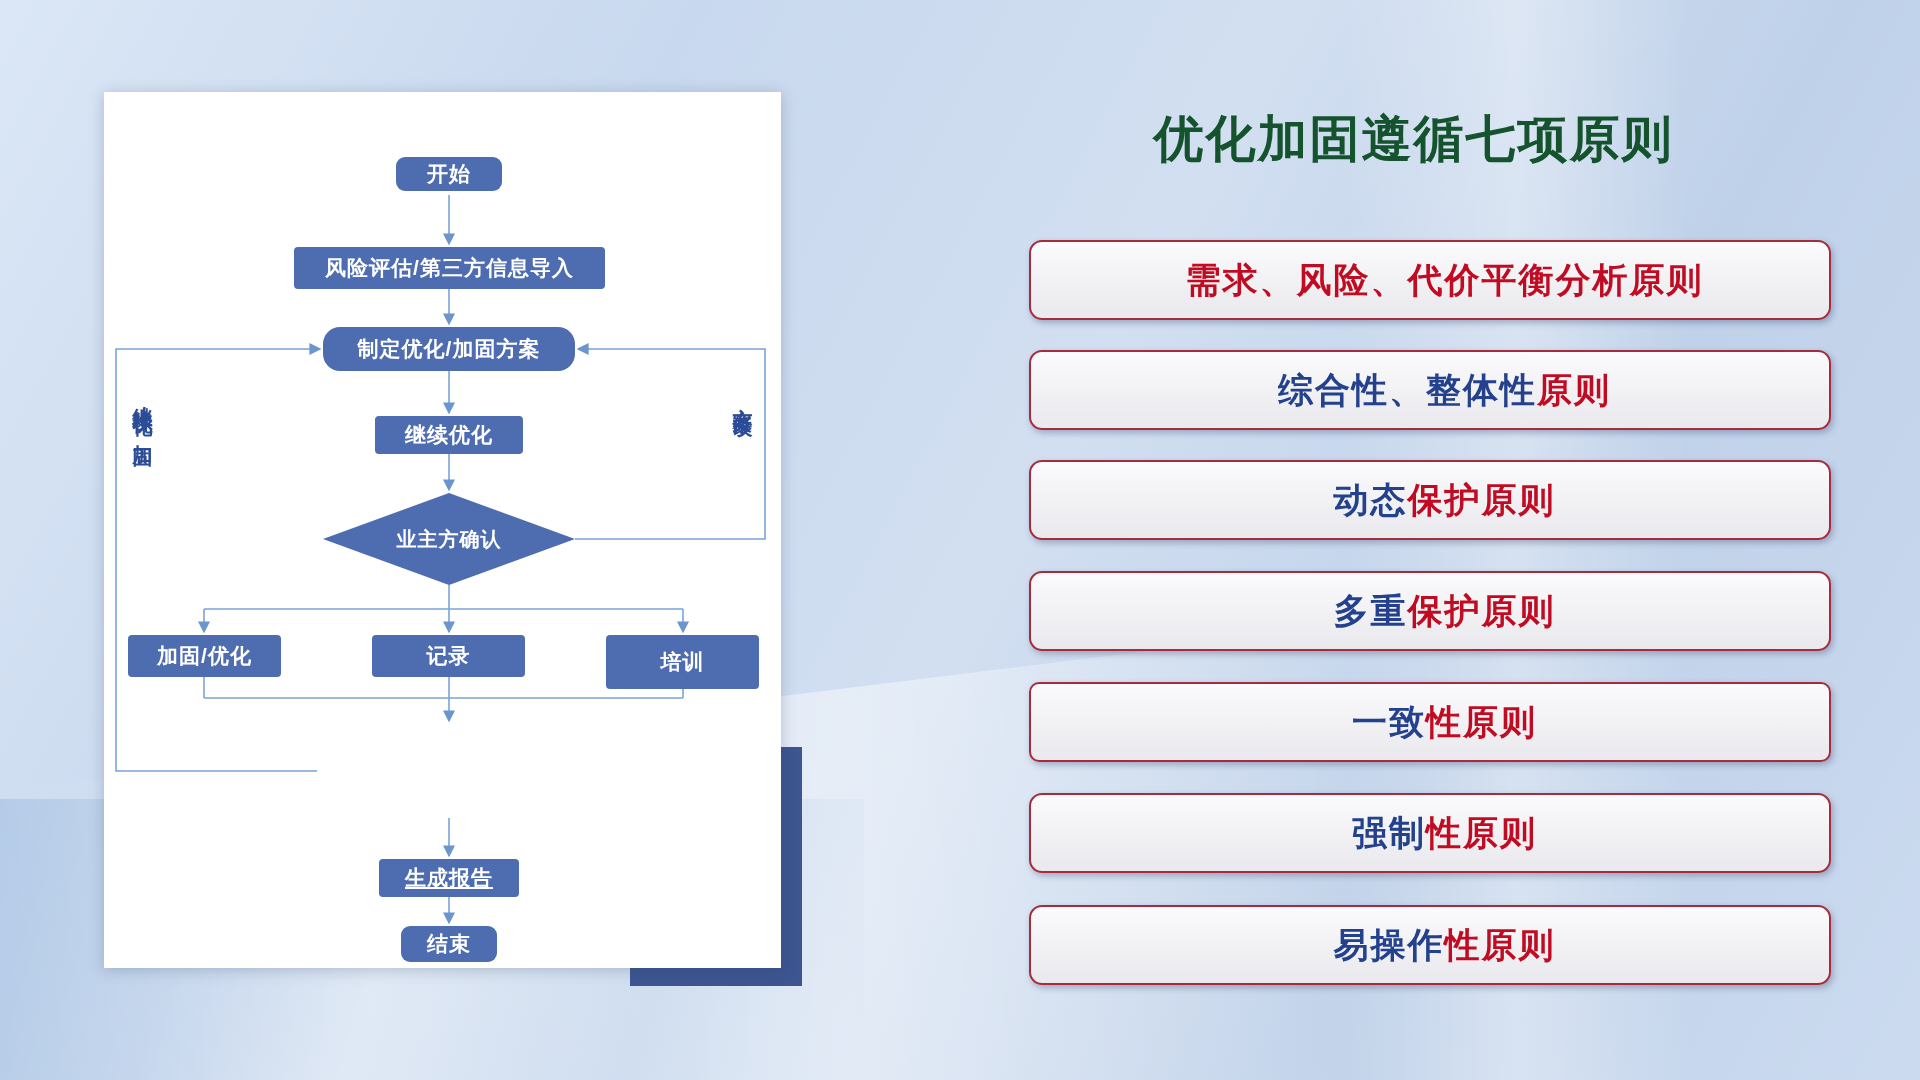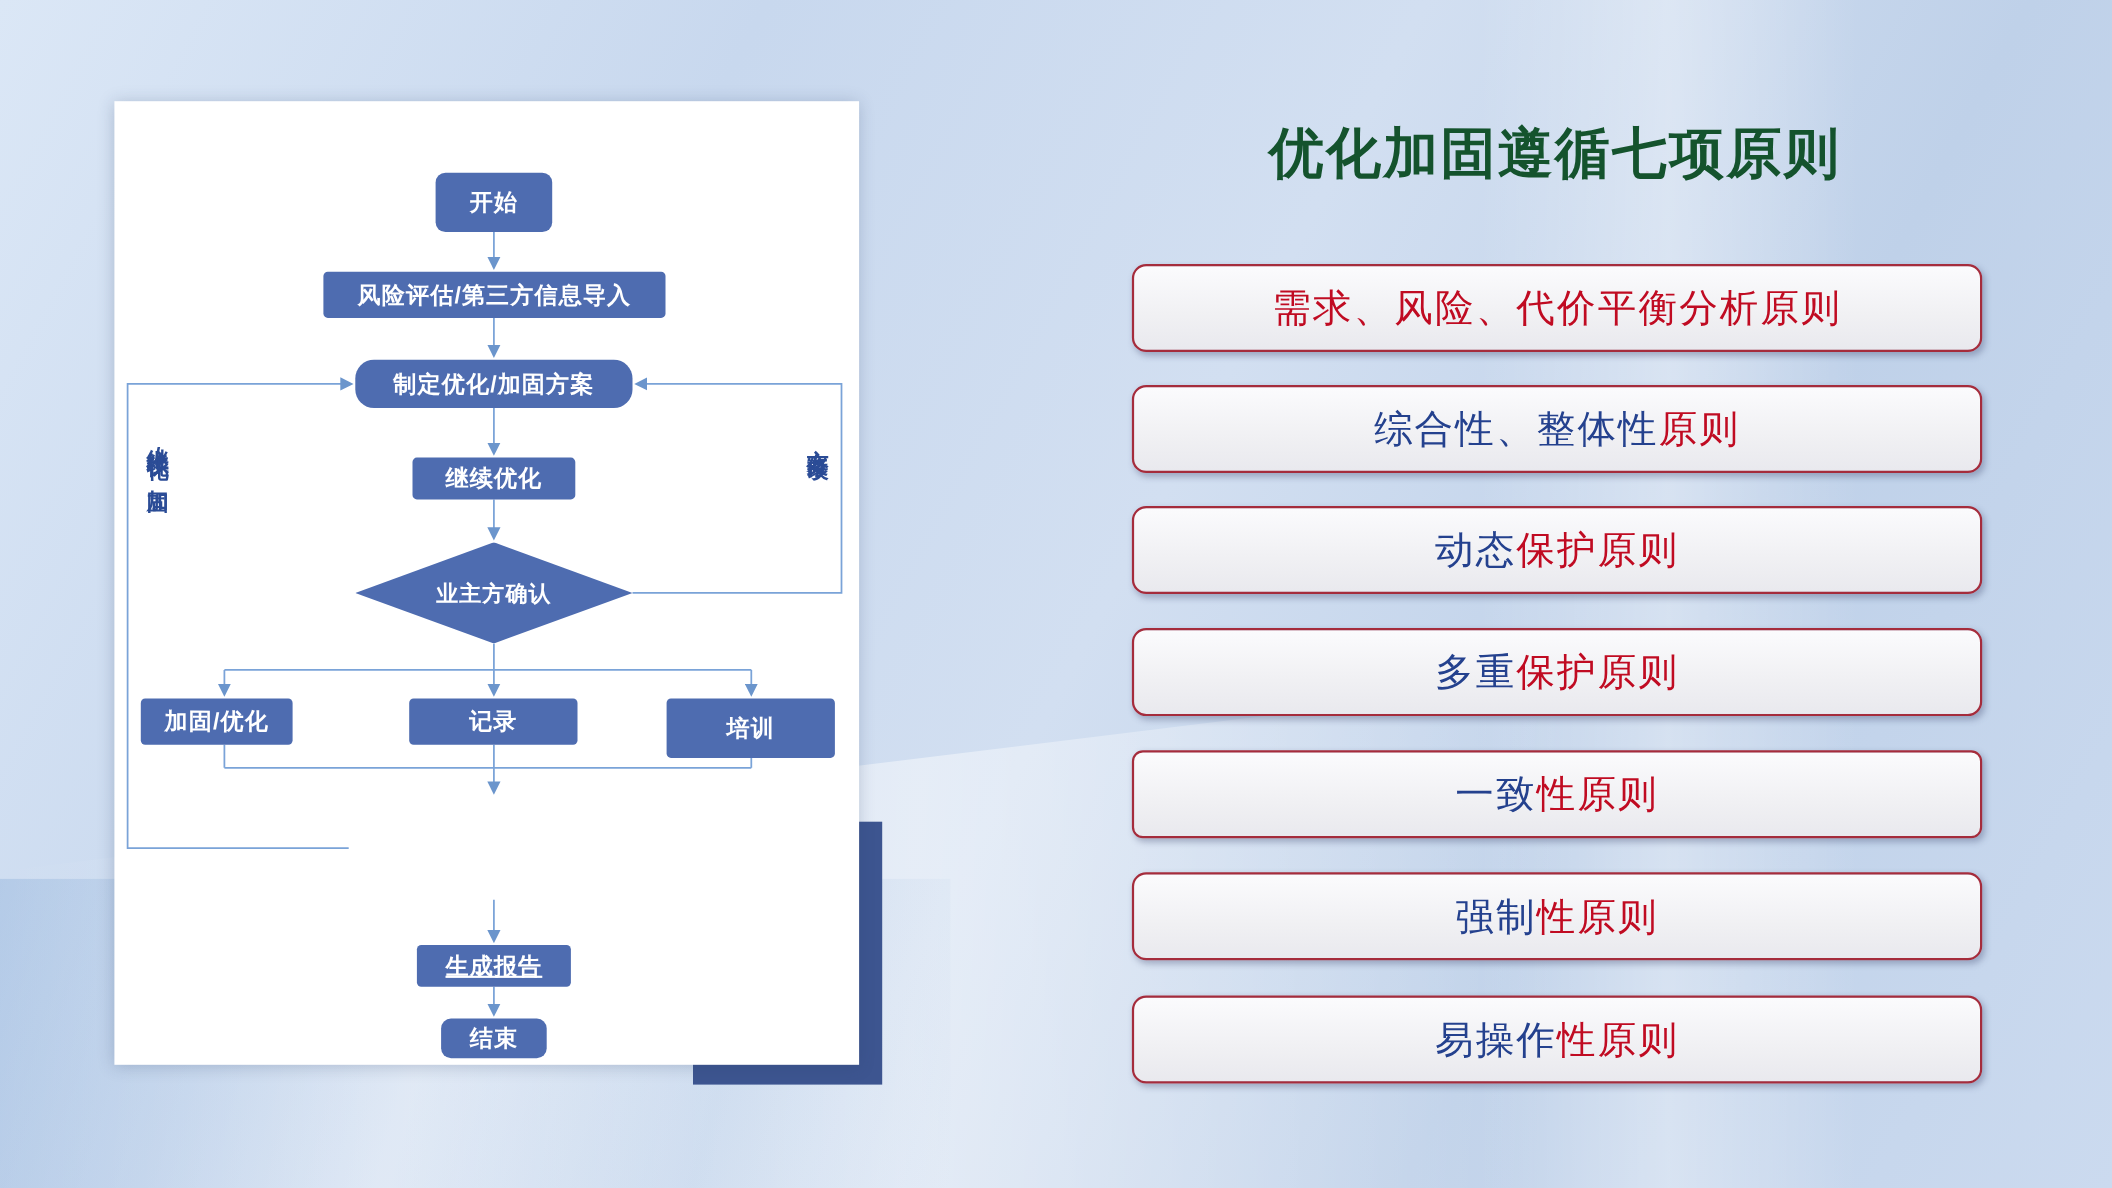--- a/index.html
+++ b/index.html
@@ -32,21 +32,21 @@
     font-weight:bold;font-size:20px;color:#2b4c96;letter-spacing:3px;}
 
   
   .slide-title{position:absolute;left:1029px;top:106px;width:769px;text-align:center;
     font-size:50px;font-weight:bold;color:#14532d;letter-spacing:2px;}
   .principle{position:absolute;left:1029px;width:769px;height:76px;border-radius:13px;
     border:2px solid #a52c3c;
     background:linear-gradient(180deg,#fbfbfd 0%,#f0f0f3 60%,#e9e9ee 100%);
     box-shadow:2px 3px 6px rgba(60,70,110,0.35);
     display:flex;align-items:center;justify-content:center;
-    font-size:35px;font-weight:normal;letter-spacing:2px;}
+    font-size:35px;font-weight:bold;letter-spacing:2px;padding-left:29px;}
   .p-blue{color:#24418e;}
   .p-red{color:#c00b22;}
 </style>
 </head>
 <body>
 
 <div class="streak streak1"></div>
 <div class="streak streak2"></div>
 <div class="streak streak3"></div>
 
@@ -74,31 +74,31 @@
       <line x1="579" y1="585" x2="579" y2="606"></line>
       <line x1="100" y1="606" x2="579" y2="606"></line>
       <line x1="345" y1="606" x2="345" y2="628" marker-end="url(#arrow)"></line>
       <line x1="345" y1="726" x2="345" y2="763" marker-end="url(#arrow)"></line>
       <line x1="345" y1="805" x2="345" y2="830" marker-end="url(#arrow)"></line>
       <polyline points="213,679 12,679 12,257 215,257" marker-end="url(#arrow)"></polyline>
       <polyline points="471,447 661,447 661,257 475,257" marker-end="url(#arrow)"></polyline>
     </g>
   </svg>
 
-  <div class="node cap" style="left:292px;top:65px;width:106px;height:54px;">开始</div>
+  <div class="node cap" style="left:292px;top:65px;width:106px;height:34px;">开始</div>
 
   <div class="node" style="left:190px;top:155px;width:311px;height:42px;">风险评估/第三方信息导入</div>
 
   <div class="node" style="left:219px;top:235px;width:252px;height:44px;border-radius:17px;">制定优化/加固方案</div>
 
   <div class="node" style="left:271px;top:324px;width:148px;height:38px;">继续优化</div>
 
   <div class="diamond" style="left:219px;top:401px;width:252px;height:92px;">业主方确认</div>
 
-  <div class="node" style="left:24px;top:543px;width:138px;height:42px;">加固/优化</div>
+  <div class="node" style="left:24px;top:543px;width:153px;height:42px;">加固/优化</div>
 
   <div class="node" style="left:268px;top:543px;width:153px;height:42px;">记录</div>
 
   <div class="node" style="left:502px;top:543px;width:153px;height:54px;">培训</div>
 
 
   <div class="node" style="left:275px;top:767px;width:140px;height:38px;text-decoration:underline;">生成报告</div>
 
   <div class="node cap" style="left:297px;top:834px;width:96px;height:36px;">结束</div>
 

